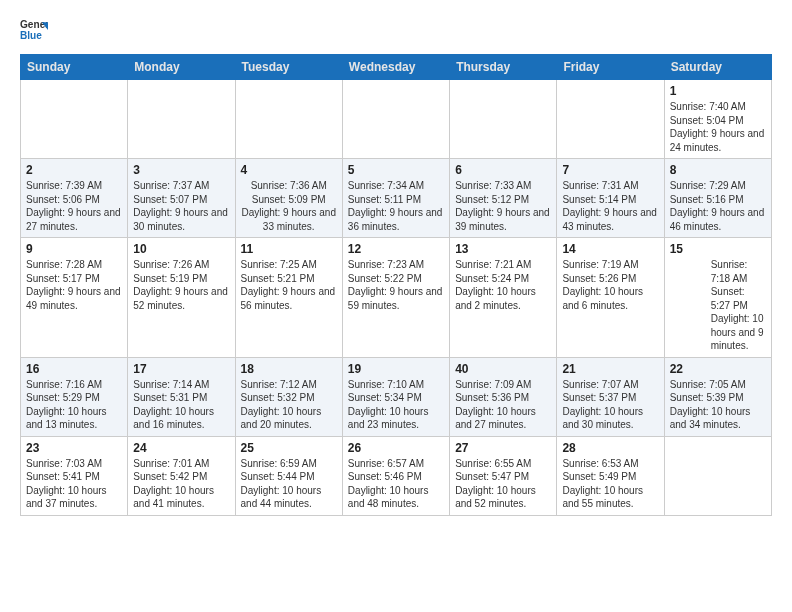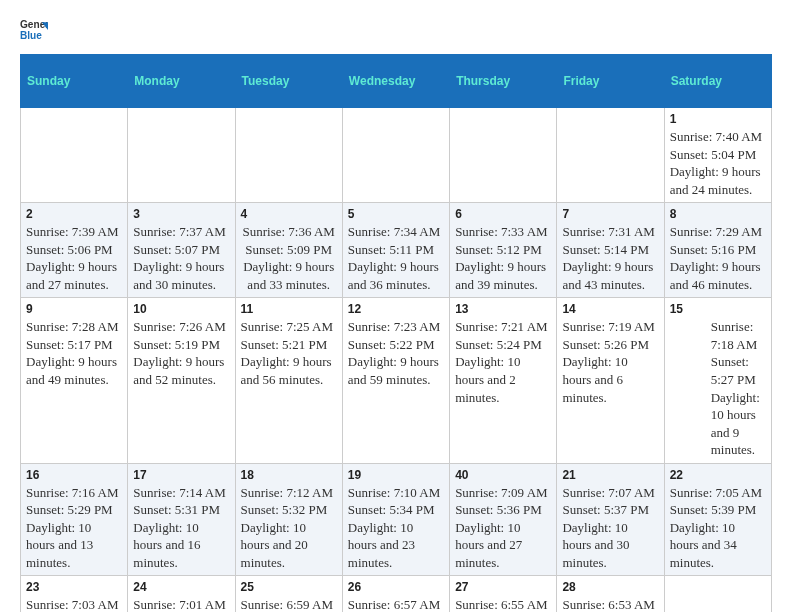--- a/index.html
+++ b/index.html
@@ -43,24 +43,24 @@
       font-size: 14px;
       color: #555;
     }
     .calendar {
       width: 100%;
       border-collapse: collapse;
       border: 1px solid #ccc;
     }
     .calendar th {
       background: #1a6fba;
-      color: #5eead4;
+      color: #e5e5e5;
       font-size: 12px;
       font-weight: bold;
-      padding: 19px 6px;
+      padding: 5px 6px;
       text-align: left;
       border: 1px solid #1a6fba;
     }
     .calendar td {
       vertical-align: top;
       border: 1px solid #ccc;
       padding: 4px 5px;
       width: calc(100% / 7);
       min-height: 80px;
       background: #fff;
@@ -72,24 +72,23 @@
       background: #fff;
     }
     .day-num {
       font-size: 12px;
       font-weight: bold;
       color: #222;
       display: block;
       margin-bottom: 2px;
     }
     .day-info {
-      font-size: 13px;
+      font-size: 10px;
       color: #333;
       line-height: 1.35;
-      font-family: Liberation Serif, serif;
     }
     .empty-cell {
       background: #fff !important;
     }
     .row-alt td {
       background: #eef2f8;
     }
   </style>
 </head>
 <body>

